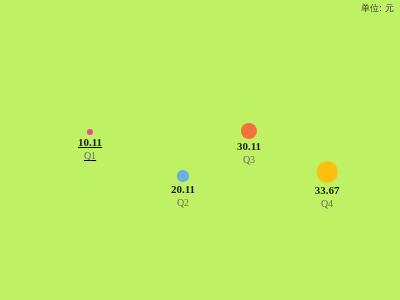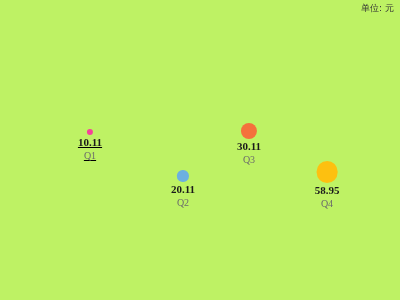--- a/index.html
+++ b/index.html
@@ -76,18 +76,18 @@
         <div class="bubble-value">20.11</div>
         <div class="bubble-category">Q2</div>
       </div>
       <div class="bubble-group" style="left: 249px; top: 122.8px;">
         <span class="bubble-dot" style="width: 16.4px; height: 16.4px; background: rgb(244, 113, 60);"></span>
         <div class="bubble-value">30.11</div>
         <div class="bubble-category">Q3</div>
       </div>
       <div class="bubble-group" style="left: 327px; top: 161.4px;">
         <span class="bubble-dot" style="width: 21.2px; height: 21.2px; background: rgb(253, 192, 16);"></span>
-        <div class="bubble-value">58.95</div>
+        <div class="bubble-value">33.67</div>
         <div class="bubble-category">Q4</div>
       </div>
     </div>
 
 </div>
 
 </body></html>

